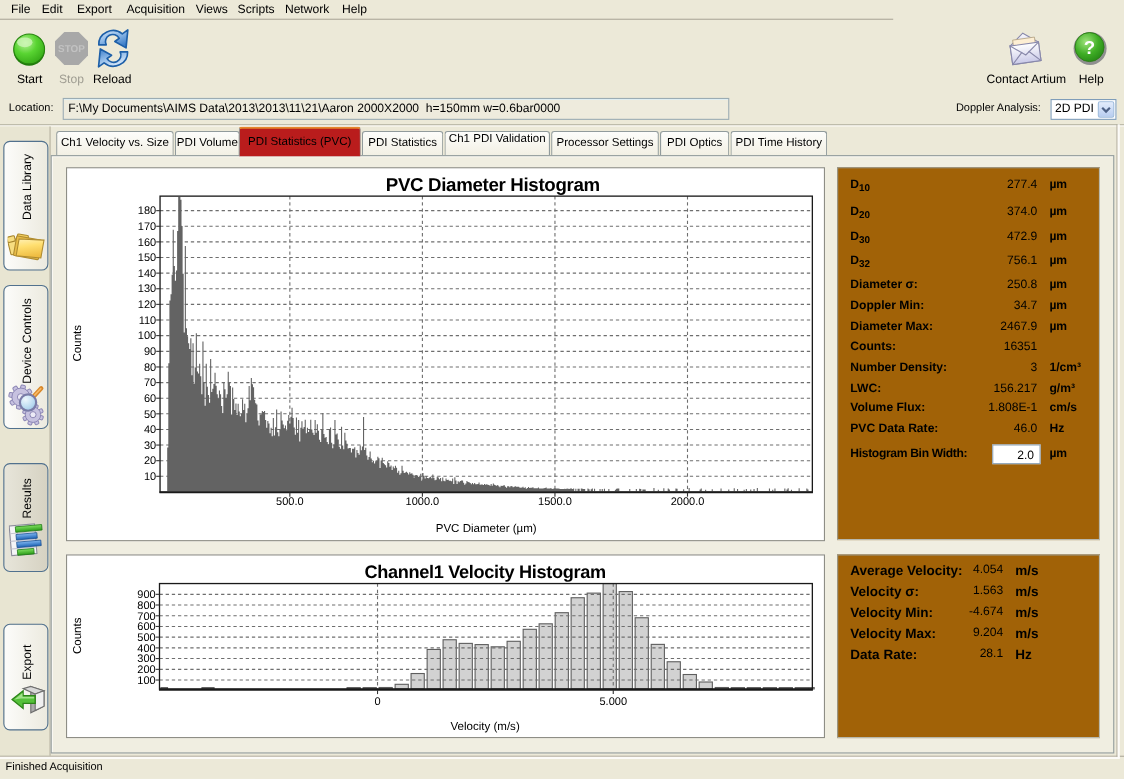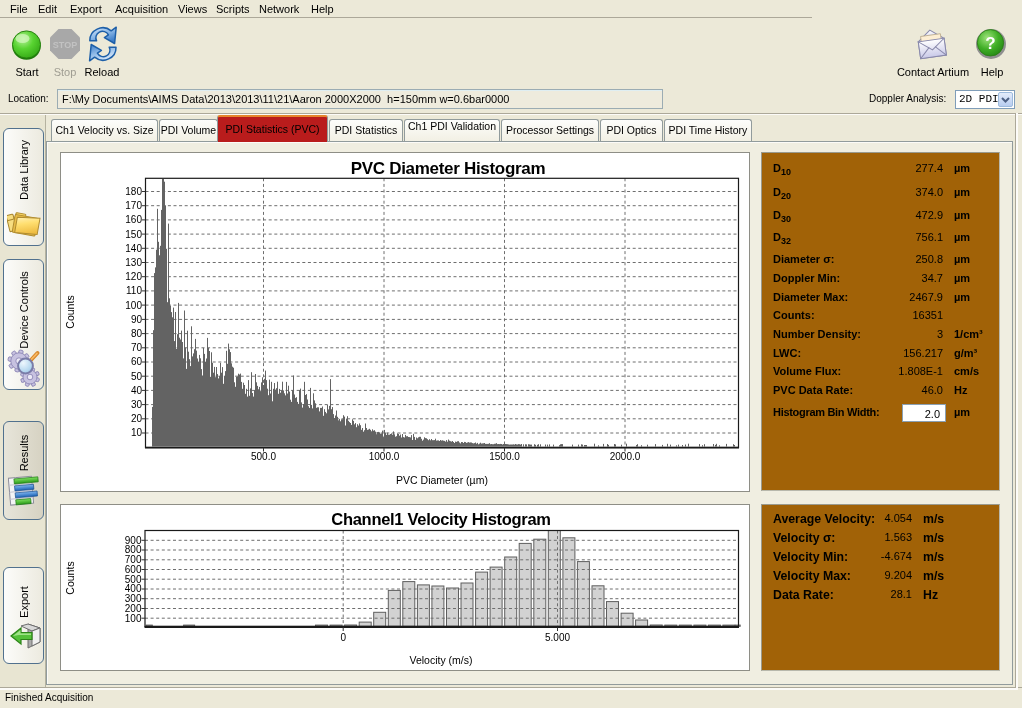--- a/index.html
+++ b/index.html
@@ -115,21 +115,21 @@
     <circle cx="15.5" cy="15.8" r="13.2" fill="url(#hgrn)" stroke="#2a7a14" stroke-width="0.8"></circle>
     <text x="15.5" y="22" text-anchor="middle" font-size="17" font-weight="bold" fill="#fff">?</text>
   </svg>
   <div class="icon-label" style="left:971px;top:66px;width:42px">Help</div>
 
   <div class="lbl" style="left:8px;top:93px">Location:</div>
   <div class="field" style="left:57px;top:89px;width:606px;height:20px;box-shadow:inset 0 1px 0 #dfeef2;">
     <div style="position:absolute;left:4px;top:3px;white-space:nowrap">F:\My Documents\AIMS Data\2013\2013\11\21\Aaron 2000X2000&nbsp; h=150mm w=0.6bar0000</div>
   </div>
   <div class="lbl" style="left:869px;top:93px">Doppler Analysis:</div>
-  <div class="abs" style="left:955px;top:90px;width:60px;height:19px;background:#fff;border:1px solid #7f9db9;font-family:Liberation Mono, monospace;">
+  <div class="abs" style="left:955px;top:90px;width:60px;height:19px;background:#fff;border:1px solid #7f9db9;">
     <div style="position:absolute;left:3px;top:2px">2D PDI</div>
     <div style="position:absolute;right:1px;top:1px;width:15px;height:15px;background:linear-gradient(#e3ecfb,#b8cdf0);border:1px solid #9dbbdd;border-radius:2px;">
       <svg width="13" height="13" viewBox="0 0 13 13">
         <path d="M3 5 L6.5 8.5 L10 5" stroke="#4d6185" stroke-width="2" fill="none"></path>
       </svg>
     </div>
   </div>
 
   <div class="sep" style="top:113px;height:1px;background:#aca899"></div>
   <div class="sep" style="top:114px;height:1px;background:#fcfbf8"></div>

